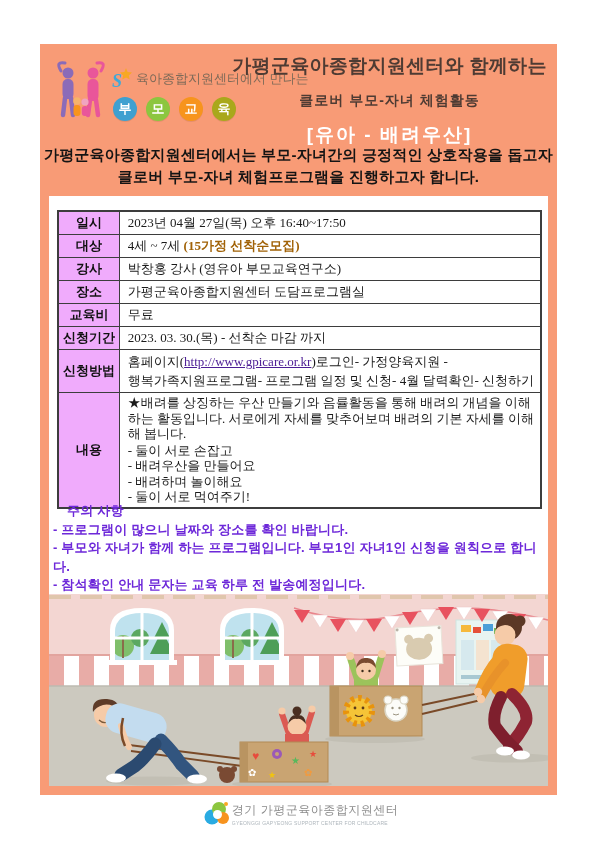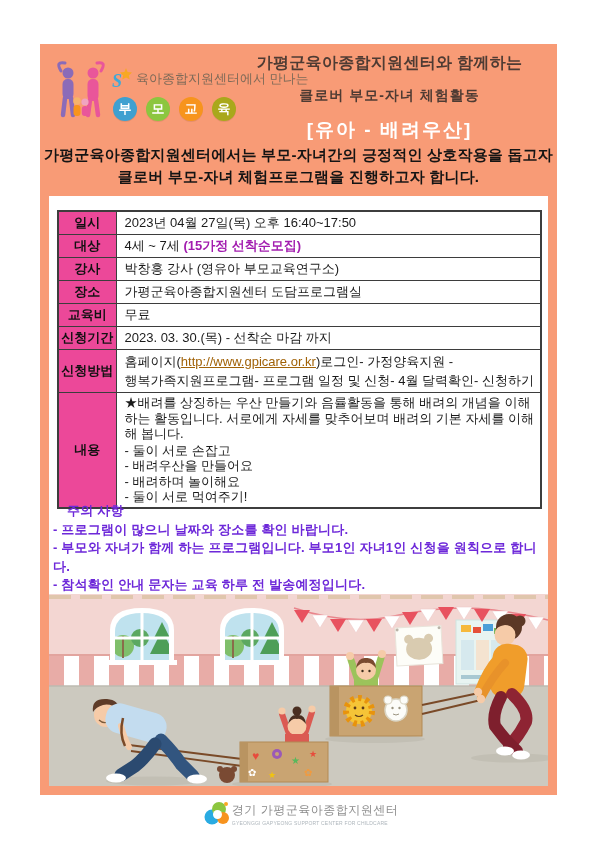--- a/index.html
+++ b/index.html
@@ -15,40 +15,40 @@
   .logo-block { position:absolute; left:13px; top:13px; width:180px; height:80px; }
   .family-svg { position:absolute; left:0; top:2px; }
   .s-row { position:absolute; left:58px; top:10px; display:flex; align-items:center; gap:3px; }
   .tagline { font-size:13px; color:#7E6A58; letter-spacing:0; white-space:nowrap; }
   .circles-row { position:absolute; left:60px; top:40px; display:flex; gap:9px; }
   .pcirc { width:24px; height:24px; border-radius:50%; display:flex; align-items:center; justify-content:center;
            color:#fff; font-weight:bold; font-size:13px; box-shadow:0 1px 0 rgba(0,0,0,0.08); }
   .c0 { background:#3FA0D0; } .c1 { background:#8CC63F; } .c2 { background:#F7941D; } .c3 { background:#A9A81B; }
 
   .titles { position:absolute; left:188px; right:6px; top:9px; text-align:center; color:#4E3B33; font-weight:bold; }
-  .t1 { font-size:16px; letter-spacing:0.3px; margin-bottom:13px; }
+  .t1 { font-size:19px; letter-spacing:0.3px; margin-bottom:13px; }
   .t2 { font-size:14px; letter-spacing:1px; margin-bottom:12px; }
   .t3 { font-size:19px; color:#ffffff; letter-spacing:2px; }
 
   .intro { position:absolute; left:0; right:0; top:100px; text-align:center; color:#141414;
            font-weight:bold; font-size:15px; line-height:22px; letter-spacing:0.2px; }
 
   
   .info-table { position:absolute; left:8px; top:14px; width:485px; border-collapse:collapse;
                 border:2px solid #3d3d3d; }
   .info-table th, .info-table td { border:1px solid #3d3d3d; vertical-align:middle; }
-  .info-table th { width:86px; background:#ec4899; font-size:13px; font-weight:bold; color:#111;
+  .info-table th { width:86px; background:#f0abfc; font-size:13px; font-weight:bold; color:#111;
                    text-align:center; padding:2px 2px; }
-  .info-table td { font-family:Liberation Sans, sans-serif; font-size:13px; color:#1a1a1a;
+  .info-table td { font-family:Liberation Serif, serif; font-size:13px; color:#1a1a1a;
                    padding:2px 6px 2px 8px; }
   .row-s { height:23px; }
   .row-m { height:42px; }
   .row-l { height:110px; }
-  .red { color:#a21caf; font-weight:bold; }
-  .link { color:#a16207; text-decoration:underline; }
+  .red { color:#a16207; font-weight:bold; }
+  .link { color:#4c1d95; text-decoration:underline; }
   .mline { line-height:19px; white-space:nowrap; }
   .para { line-height:15.5px; margin-bottom:1px; }
   .citem { line-height:15.5px; }
 
   
   .notices { position:absolute; left:4px; top:306px; right:4px; color:#6d28d9; font-weight:bold;
              font-size:13px; line-height:18.5px; letter-spacing:0.2px; }
   .notice-title { padding-left:14px; }
 
   

